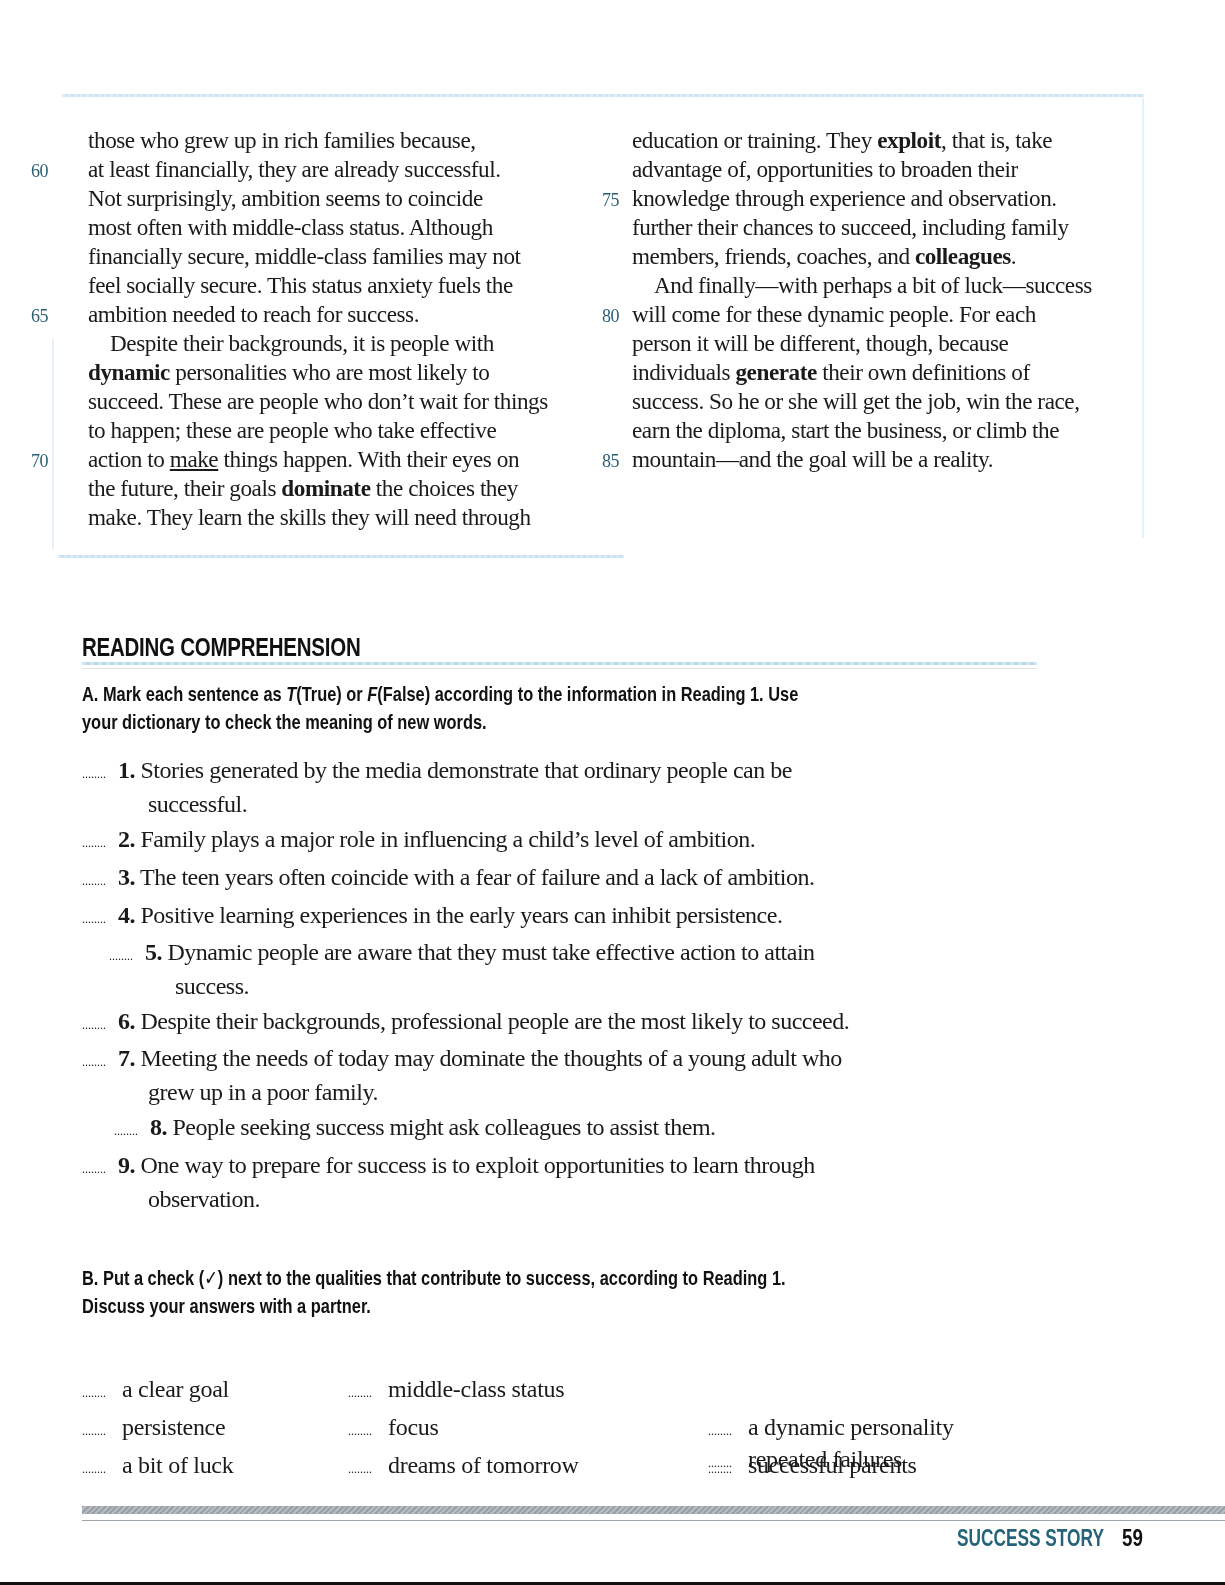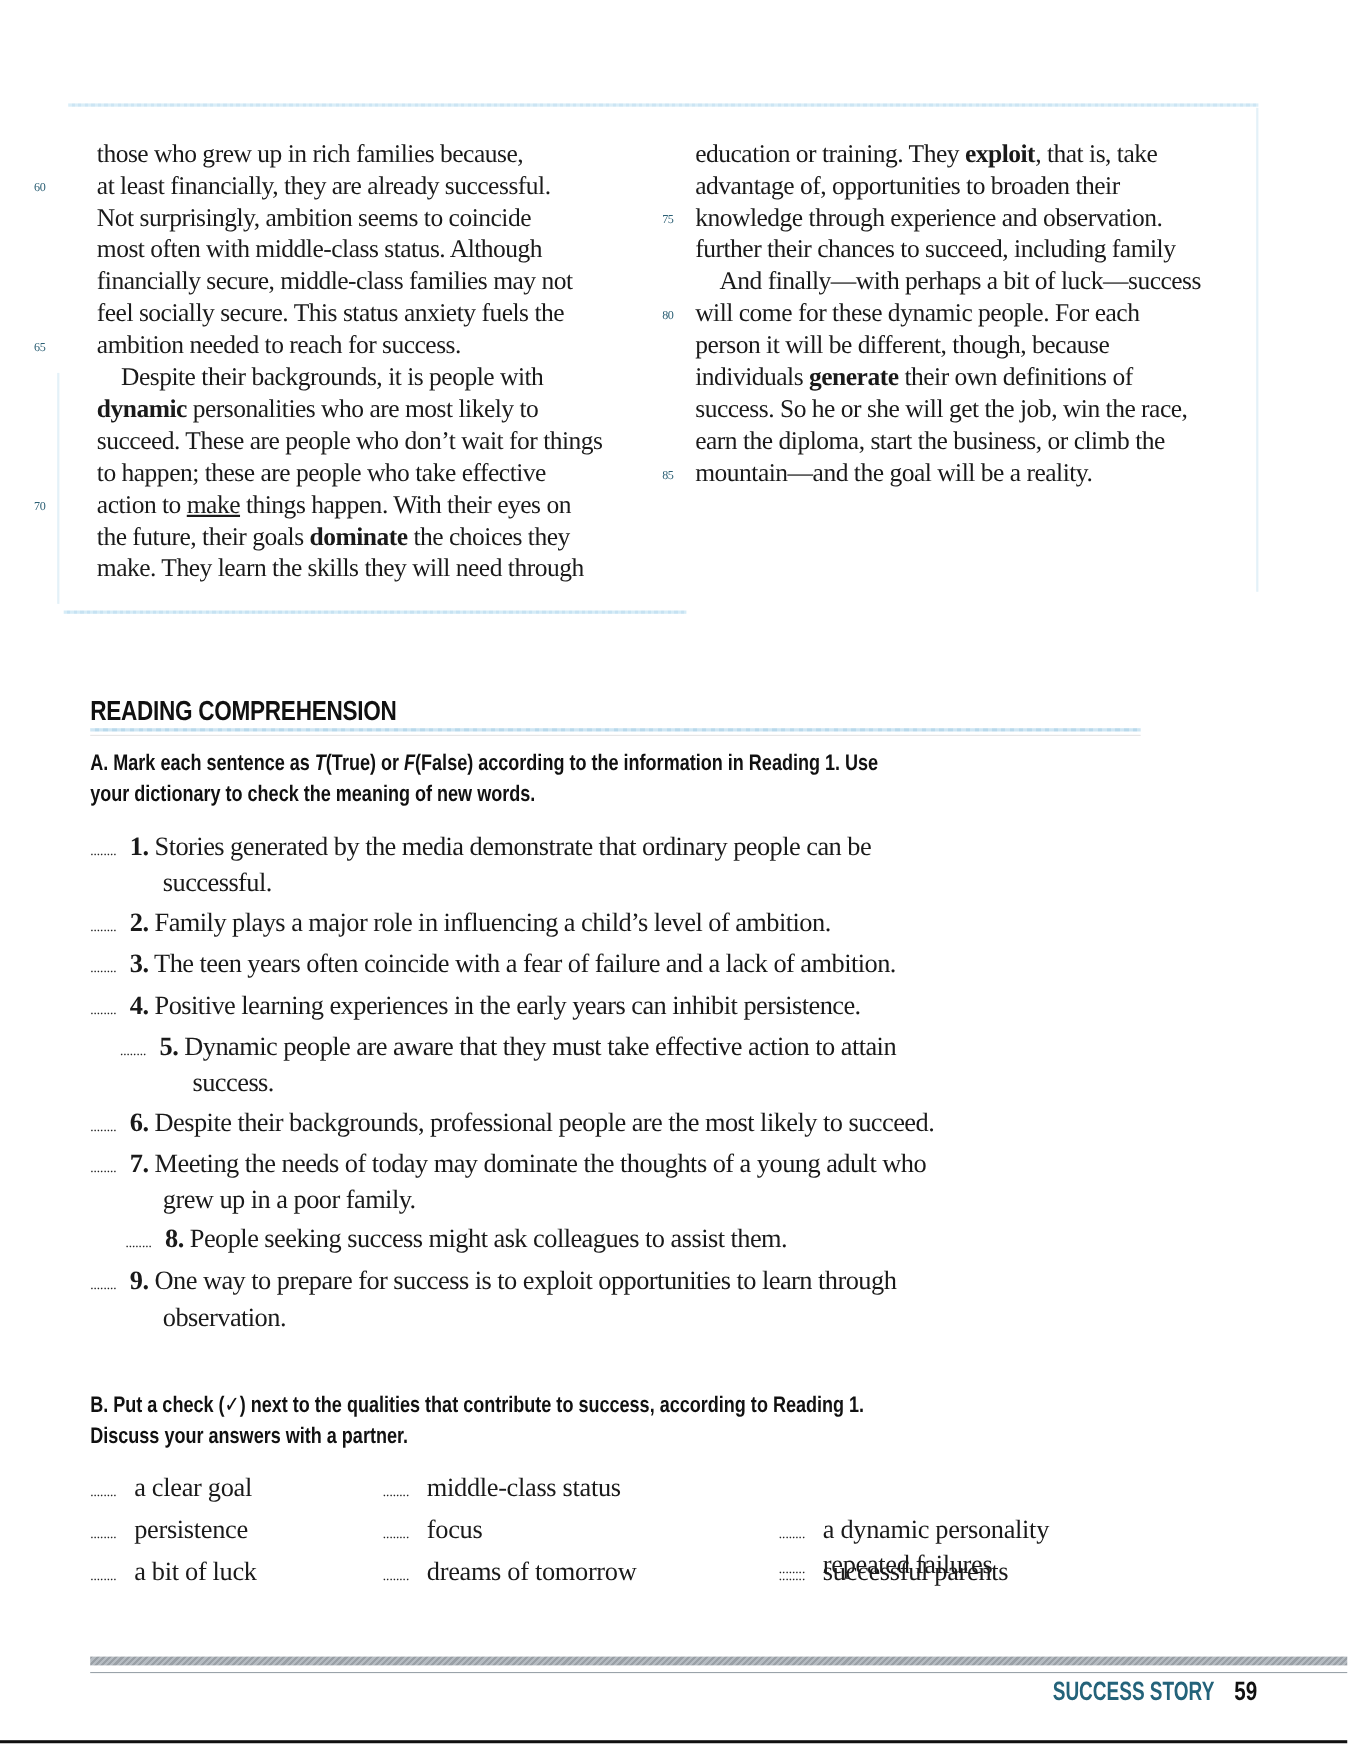--- a/index.html
+++ b/index.html
@@ -13,21 +13,21 @@
   .rb-right { position: absolute; right: 0; top: 4px; width: 2px; height: 440px; background: #e3f1f8; }
   .rb-left { position: absolute; left: 0; top: 245px; width: 2px; height: 210px; background: #e3f1f8; }
   .rb-bottom { position: absolute; left: 6px; top: 461px; width: 566px; height: 3px;
                background: repeating-linear-gradient(90deg,#d6ecf7 0 3px,#c6e2f2 3px 6px); }
 
   .col { position: absolute; top: 126px; font-size: 23.2px; line-height: 29px; letter-spacing: -0.45px; }
   .col.left { left: 88px; width: 510px; }
   .col.right { left: 632px; width: 500px; }
   .line { position: relative; white-space: nowrap; height: 29px; }
   .line.indent { padding-left: 22px; }
-  .lnum { position: absolute; left: -57px; top: 2px; font-size: 11px; color: #2b5f74; width: 30px; }
+  .lnum { position: absolute; left: -57px; top: 2px; font-size: 18px; color: #2b5f74; width: 30px; }
   .col.right .lnum { left: -30px; }
   b { font-weight: bold; }
   u { text-decoration: underline; }
 
   
   .sec-title { position: absolute; left: 82px; top: 633px; font-family: "Liberation Sans", "DejaVu Sans", sans-serif;
                font-weight: bold; font-size: 25px; letter-spacing: -0.3px; transform: scaleX(0.82); transform-origin: left;
                color: #111; }
   .sec-rule { position: absolute; left: 82px; top: 662px; width: 955px; height: 3px;
               background: repeating-linear-gradient(90deg,#cfe6f3 0 4px,#b9d9eb 4px 8px); }
@@ -35,21 +35,21 @@
 
   .instr { position: absolute; left: 82px; font-family: "Liberation Sans", "DejaVu Sans", sans-serif; font-weight: bold;
            font-size: 20.5px; line-height: 28px; color: #111; transform: scaleX(0.80); transform-origin: left; white-space: nowrap; }
   .instr i { font-style: italic; }
 
   .q { position: absolute; left: 82px; font-size: 24px; line-height: 30px; letter-spacing: -0.5px; white-space: nowrap; }
   .dots { display: inline-block; width: 36px; font-size: 12px; letter-spacing: 0; vertical-align: baseline; color: #222; }
   .qnum { font-weight: bold; }
   .q .cont { display: block; padding-left: 66px; }
 
-  .opt { position: absolute; font-size: 24px; line-height: 30px; white-space: nowrap; letter-spacing: -0.3px; }
+  .opt { position: absolute; font-size: 24px; line-height: 30px; white-space: nowrap; letter-spacing: -0.3px; margin-top: 36px; }
   .opt .dots { width: 40px; }
 
   
   .foot-bar { position: absolute; left: 82px; top: 1506px; width: 1143px; height: 8px;
               background: repeating-linear-gradient(135deg,#9aa0a6 0 2px,#b6bcc2 2px 4px); }
   .foot-line { position: absolute; left: 82px; top: 1520px; width: 1143px; height: 1px; background: #9aa3aa; }
   .foot-title { position: absolute; left: 957px; top: 1524px; font-family: "Liberation Sans", "DejaVu Sans", sans-serif;
                 font-weight: bold; font-size: 24px; color: #24637a; transform: scaleX(0.72); transform-origin: left; white-space: nowrap; }
   .foot-page { position: absolute; left: 1122px; top: 1524px; font-family: "Liberation Sans", "DejaVu Sans", sans-serif;
                font-weight: bold; font-size: 24px; color: #111; transform: scaleX(0.78); transform-origin: left; }
@@ -79,20 +79,21 @@
     <div class="line"><span>to happen; these are people who take effective</span></div>
     <div class="line"><span class="lnum">70</span><span>action to </span><u>make</u><span> things happen. With their eyes on</span></div>
     <div class="line"><span>the future, their goals </span><b>dominate</b><span> the choices they</span></div>
     <div class="line"><span>make. They learn the skills they will need through</span></div>
   </div>
 <div class="col right" id="col-right">
     <div class="line"><span>education or training. They </span><b>exploit</b><span>, that is, take</span></div>
     <div class="line"><span>advantage of, opportunities to broaden their</span></div>
     <div class="line"><span class="lnum">75</span><span>knowledge through experience and observation.</span></div>
     <div class="line"><span>further their chances to succeed, including family</span></div>
+    <div class="line"><span>members, friends, coaches, and </span><b>colleagues</b><span>.</span></div>
     <div class="line indent"><span>And finally—with perhaps a bit of luck—success</span></div>
     <div class="line"><span class="lnum">80</span><span>will come for these dynamic people. For each</span></div>
     <div class="line"><span>person it will be different, though, because</span></div>
     <div class="line"><span>individuals </span><b>generate</b><span> their own definitions of</span></div>
     <div class="line"><span>success. So he or she will get the job, win the race,</span></div>
     <div class="line"><span>earn the diploma, start the business, or climb the</span></div>
     <div class="line"><span class="lnum">85</span><span>mountain—and the goal will be a reality.</span></div>
   </div>
 
 <div class="sec-title">READING COMPREHENSION</div>

